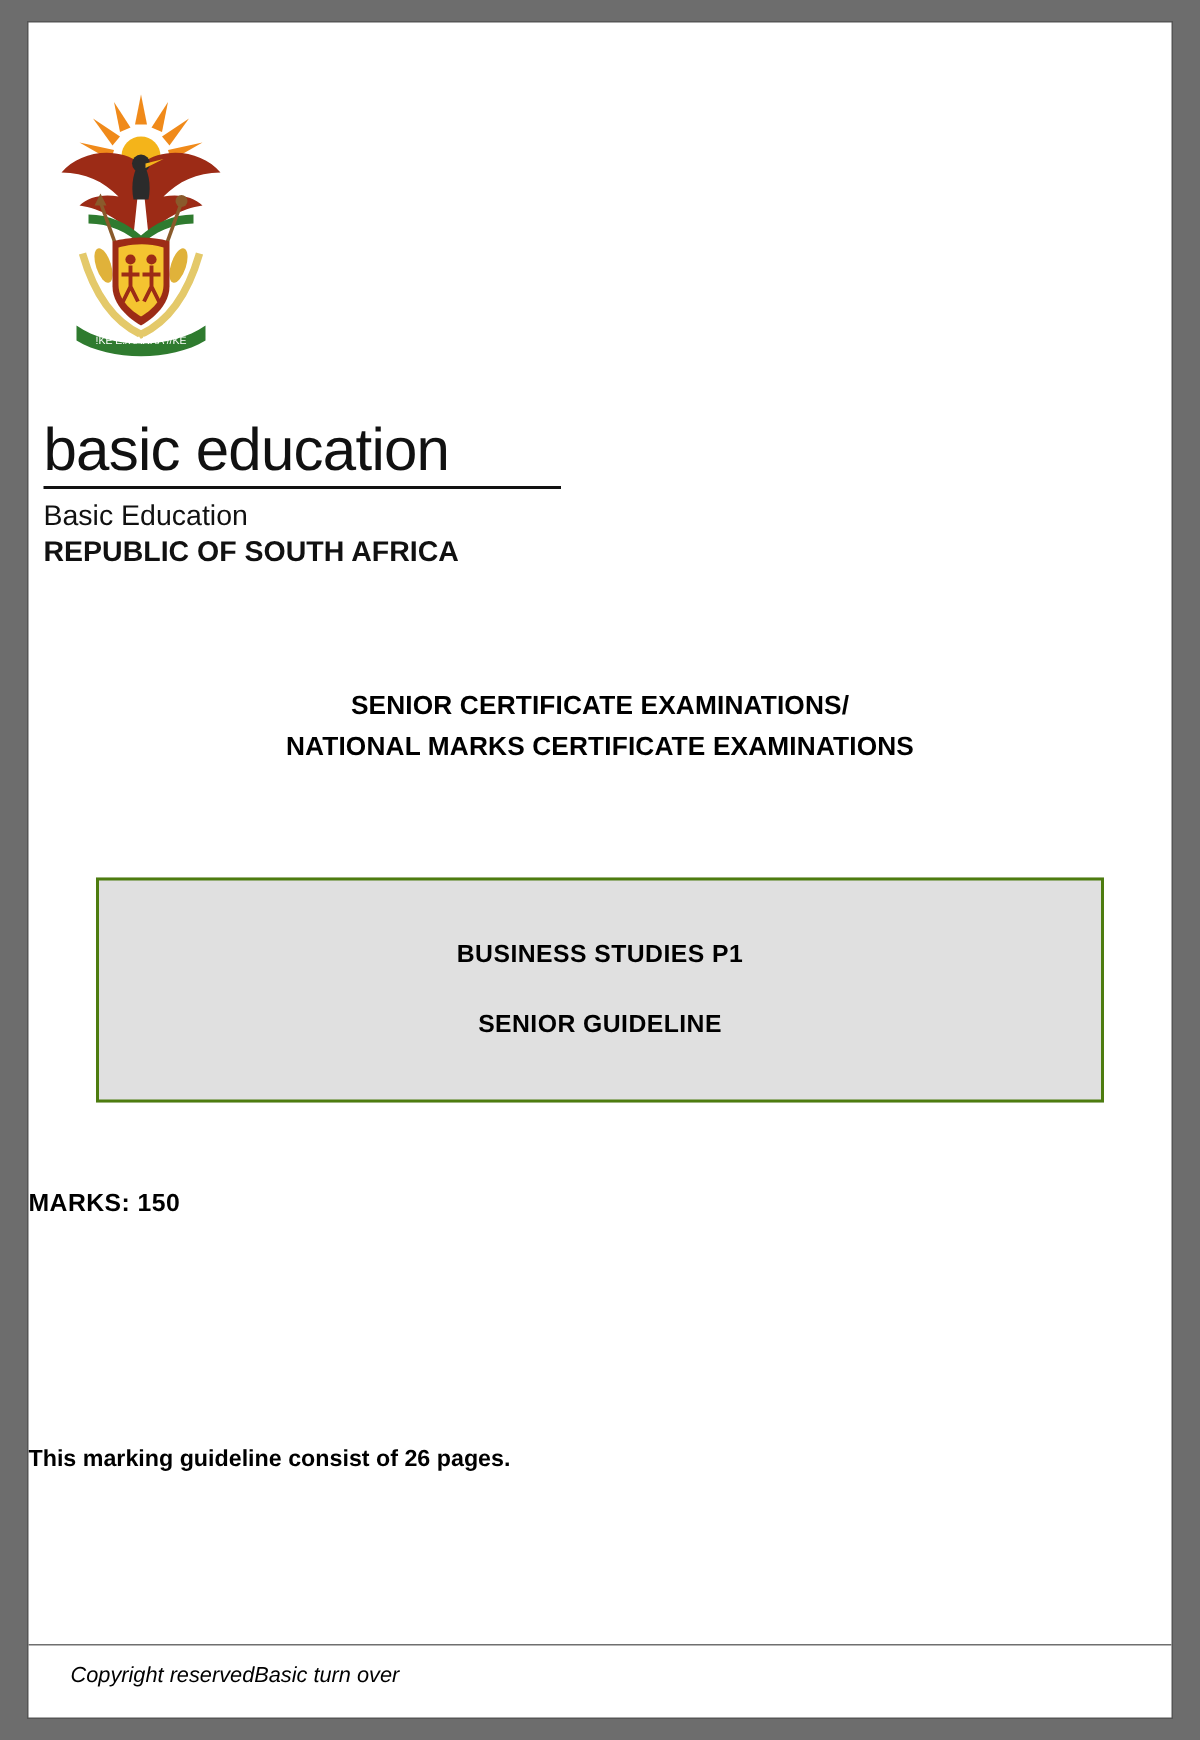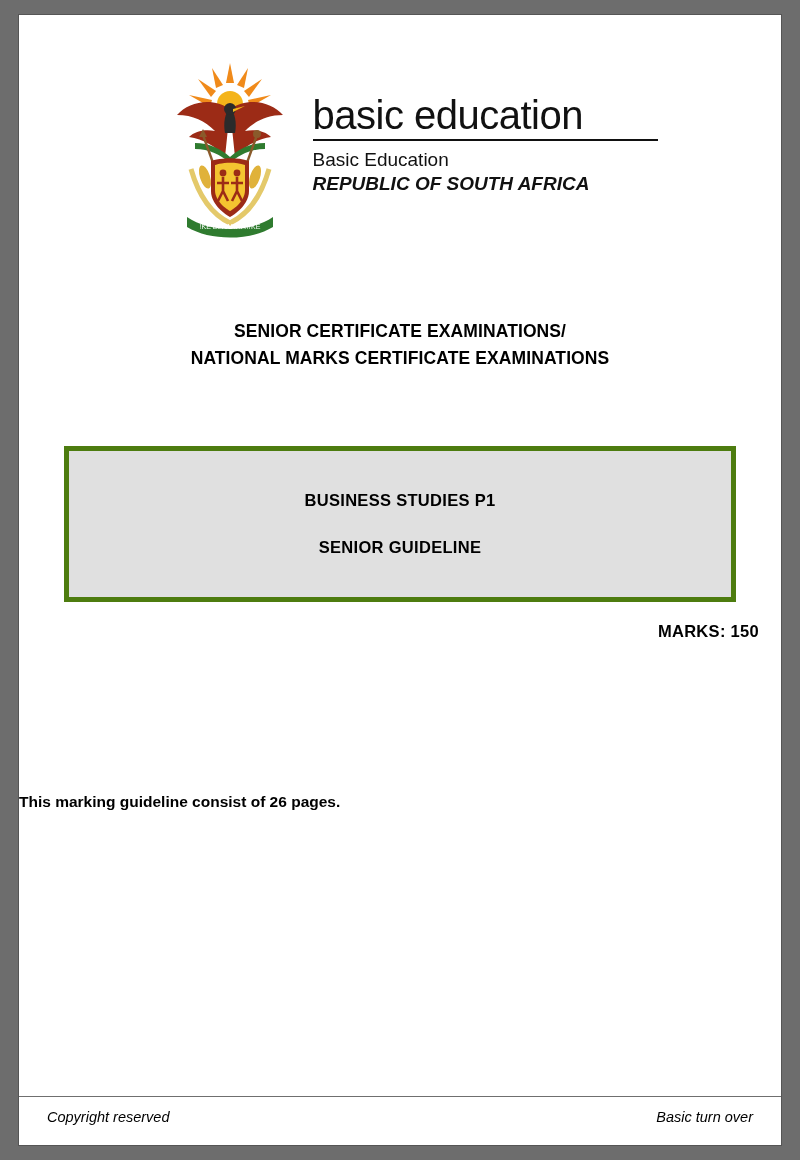--- a/index.html
+++ b/index.html
@@ -28,21 +28,22 @@
     left: 0; top: 0; right: 0; bottom: 0;
     padding: 0;
   }
 
   
   .header {
     display: flex;
     align-items: flex-start;
     justify-content: center;
     padding-top: 42px;
-    padding-left: 22px;
+    padding-left: 10px;
+    flex-direction: column;
   }
   .coat-of-arms {
     width: 130px;
     height: 185px;
     flex: 0 0 auto;
     margin-right: 18px;
   }
   .dept-block {
     padding-top: 36px;
   }
@@ -60,54 +61,52 @@
     margin-top: 2px;
     margin-bottom: 7px;
   }
   .dept-line {
     font-size: 19px;
     line-height: 24px;
     color: #111;
   }
   .dept-line.bold {
     font-weight: bold;
-    font-style: italic;
   }
 
   
   .exam-heading {
     text-align: center;
     margin-top: 76px;
     font-weight: bold;
     font-size: 17.5px;
     line-height: 27px;
     color: #000;
     letter-spacing: 0.1px;
   }
 
   
   .subject-box {
     margin: 74px 45px 0 45px;
-    border: 5px solid #4d7c0f;
+    border: 2px solid #4d7c0f;
     background: #e0e0e0;
     text-align: center;
     padding: 26px 0 26px 0;
   }
   .subject-box div {
     font-weight: bold;
     font-size: 16.5px;
     line-height: 47px;
     color: #000;
     letter-spacing: 0.3px;
   }
 
   
   .marks {
-    text-align: right;
-    margin: 20px 22px 0 0;
+    margin: 58px 22px 0 0;
     font-weight: bold;
     font-size: 16.5px;
     color: #000;
     letter-spacing: 0.3px;
   }
 
   
   .pages-note {
     margin-top: 152px;
     font-weight: bold;
@@ -115,21 +114,20 @@
     color: #000;
   }
 
   
   .footer {
     position: absolute;
     left: 28px;
     right: 28px;
     bottom: 20px;
     display: flex;
-    justify-content: space-between;
     font-style: italic;
     font-size: 14.5px;
     color: #000;
   }
   .footer-rule {
     position: absolute;
     left: 0;
     right: 0;
     bottom: 48px;
     border-top: 1px solid #6f6f6f;

